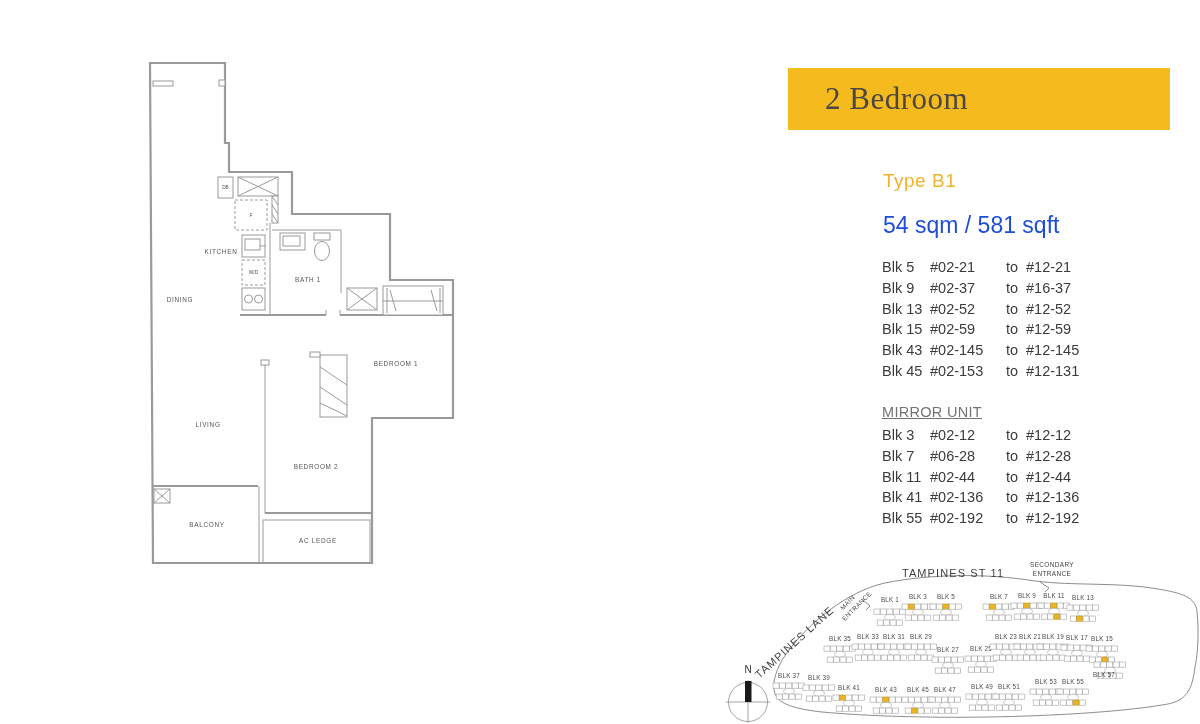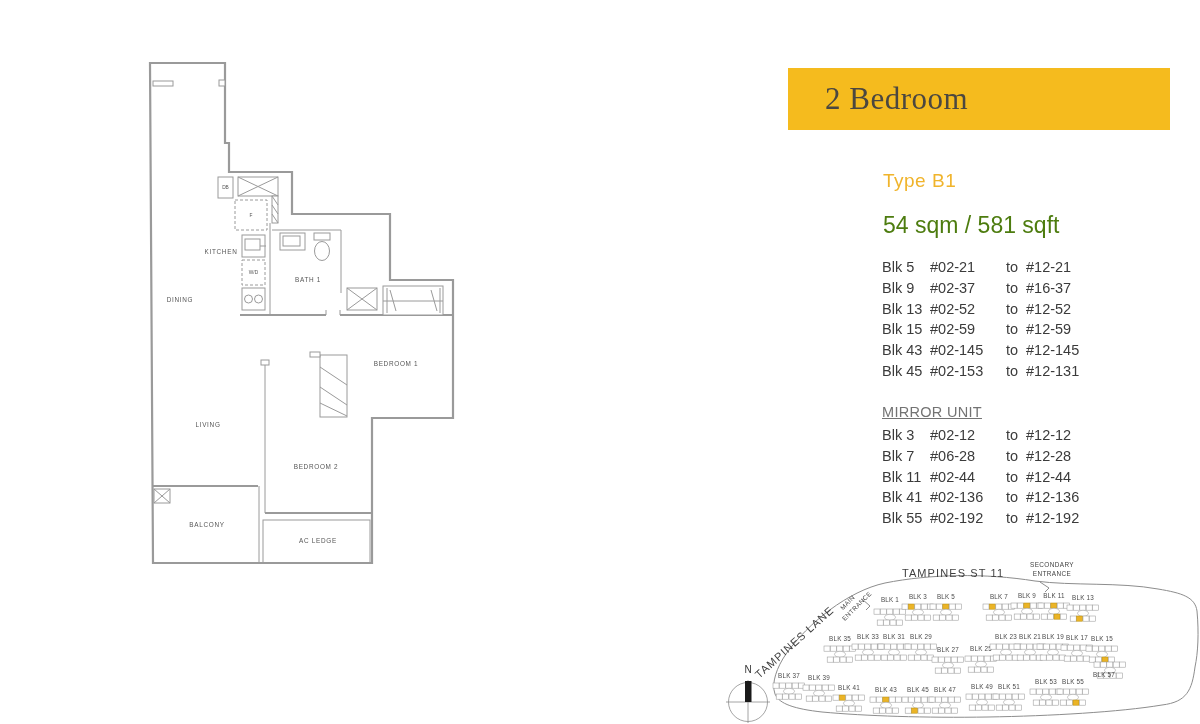--- a/index.html
+++ b/index.html
@@ -17,21 +17,21 @@
     font-family:"Liberation Serif", serif;
     font-size:31px;color:#4b4740;line-height:62px;padding-left:37px;
     letter-spacing:.5px;
   }
   .type-title{
     position:absolute;left:883px;top:170px;
     font-size:19px;color:#F0B42C;letter-spacing:.5px;
   }
   .type-area{
     position:absolute;left:883px;top:212px;
-    font-size:23px;color:#4d7c0f;
+    font-size:23px;color:#1d4ed8;
   }
   .unit-list{position:absolute;left:882px;top:257px;}
   .unit-row{
     display:grid;grid-template-columns:48px 76px 20px auto;
     font-size:14.5px;color:#3b3b3b;line-height:20.8px;white-space:nowrap;
   }
   .mirror-heading{
     position:absolute;left:882px;top:404px;
     font-size:14.5px;color:#737373;text-decoration:underline;
     letter-spacing:.3px;

